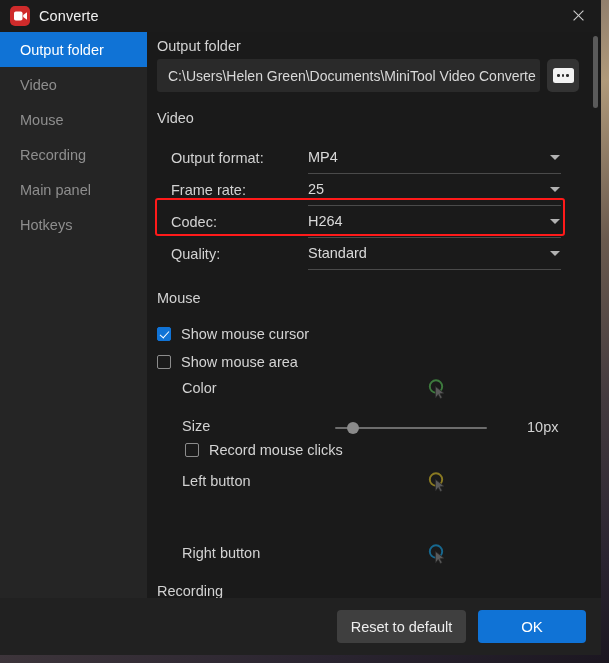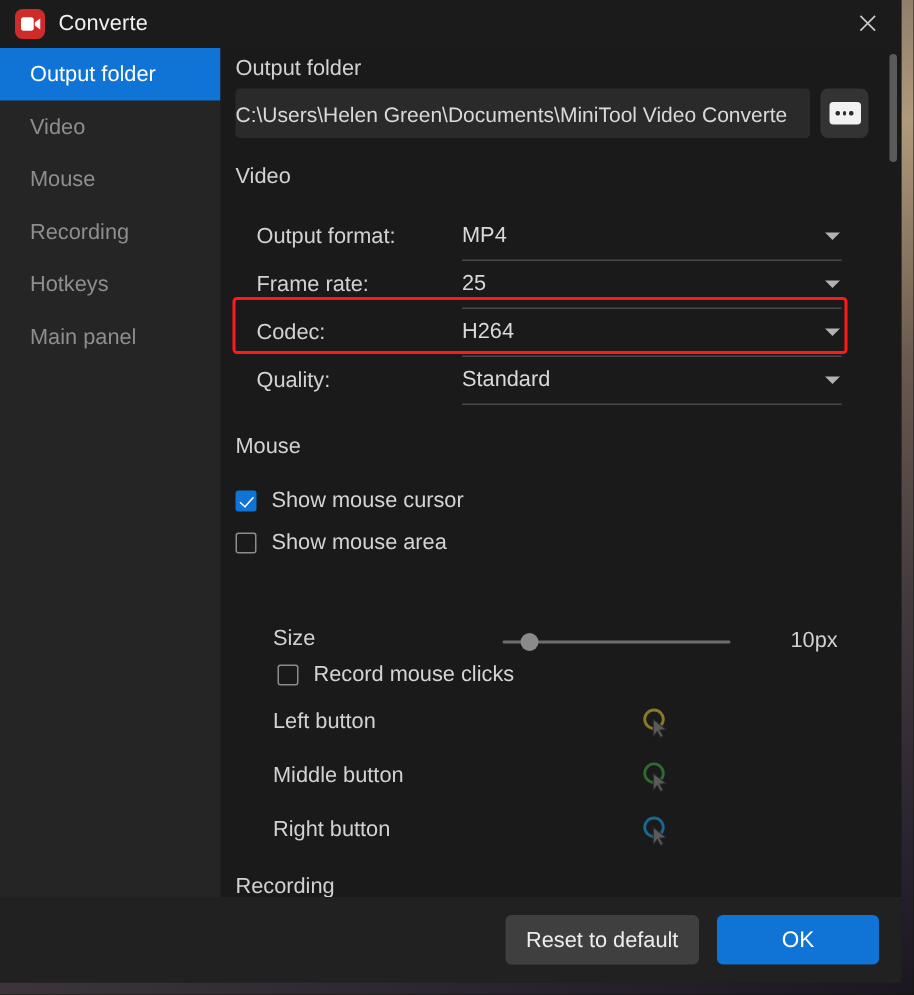--- a/index.html
+++ b/index.html
@@ -121,20 +121,21 @@
   #folder-field {
     position: absolute;
     left: 10px;
     top: 27px;
     width: 383px;
     height: 33px;
     background: #2a2a2a;
     border-radius: 3px;
     display: flex;
     align-items: center;
+    padding-left: 11px;
     box-sizing: border-box;
     font-size: 14px;
     color: #d9d9d9;
     white-space: nowrap;
     overflow: hidden;
   }
   #browse-btn {
     position: absolute;
     left: 400px;
     top: 27px;
@@ -389,24 +390,24 @@
     <div class="nav-item">
       <span>Video</span>
     </div>
     <div class="nav-item">
       <span>Mouse</span>
     </div>
     <div class="nav-item">
       <span>Recording</span>
     </div>
     <div class="nav-item">
+      <span>Main panel</span>
+    </div>
+    <div class="nav-item">
       <span>Hotkeys</span>
-    </div>
-    <div class="nav-item">
-      <span>Main panel</span>
     </div>
   </div>
 
   <div id="content">
     <div id="content-inner">
 
       <div class="section-head" style="left:10px; top:6px;">Output folder</div>
 
       <div id="folder-field">C:\Users\Helen Green\Documents\MiniTool Video Converte</div>
 
@@ -463,20 +464,29 @@
       <div class="cb-row" style="top:320px;">
         <span class="cbox"></span>
         <span class="cb-label">Show mouse area</span>
       </div>
 
       <div class="cb-row" style="top:292px;">
         <span class="cbox checked"></span>
         <span class="cb-label">Show mouse cursor</span>
       </div>
 
+      <div class="opt-row" style="top:345px;">
+        <span class="opt-label">Color</span>
+        <span class="cursor-swatch">
+          <svg width="24" height="24" viewBox="0 0 24 24">
+            <circle cx="11" cy="9.5" r="6.2" fill="none" stroke="#3d7a3d" stroke-width="1.9"></circle>
+            <path d="M10.5 9.5 L10.5 21 L13.2 17.6 L15.4 21.6 L17.1 20.6 L14.9 16.8 L19 16.3 Z" fill="#5a5a5a" stroke="#2a2a2a" stroke-width="0.7"></path>
+          </svg>
+        </span>
+      </div>
 
       <div class="opt-row" style="top:383px;">
         <span class="opt-label">Size</span>
         <span class="slider-track"></span>
         <span class="slider-knob"></span>
         <span class="slider-value">10px</span>
       </div>
 
       <div class="cb-row" style="top:408px;padding-left:28px;">
         <span class="cbox"></span>
@@ -486,29 +496,20 @@
       <div class="opt-row" style="top:438px;">
         <span class="opt-label">Left button</span>
         <span class="cursor-swatch">
           <svg width="24" height="24" viewBox="0 0 24 24">
             <circle cx="11" cy="9.5" r="6.2" fill="none" stroke="#8a7a22" stroke-width="1.9"></circle>
             <path d="M10.5 9.5 L10.5 21 L13.2 17.6 L15.4 21.6 L17.1 20.6 L14.9 16.8 L19 16.3 Z" fill="#5a5a5a" stroke="#2a2a2a" stroke-width="0.7"></path>
           </svg>
         </span>
       </div>
 
-      <div class="opt-row" style="top:474px;">
-        <span class="opt-label">Middle button</span>
-        <span class="cursor-swatch">
-          <svg width="24" height="24" viewBox="0 0 24 24">
-            <circle cx="11" cy="9.5" r="6.2" fill="none" stroke="#2f6b2f" stroke-width="1.9"></circle>
-            <path d="M10.5 9.5 L10.5 21 L13.2 17.6 L15.4 21.6 L17.1 20.6 L14.9 16.8 L19 16.3 Z" fill="#5a5a5a" stroke="#2a2a2a" stroke-width="0.7"></path>
-          </svg>
-        </span>
-      </div>
 
       <div class="opt-row" style="top:510px;">
         <span class="opt-label">Right button</span>
         <span class="cursor-swatch">
           <svg width="24" height="24" viewBox="0 0 24 24">
             <circle cx="11" cy="9.5" r="6.2" fill="none" stroke="#17688f" stroke-width="1.9"></circle>
             <path d="M10.5 9.5 L10.5 21 L13.2 17.6 L15.4 21.6 L17.1 20.6 L14.9 16.8 L19 16.3 Z" fill="#5a5a5a" stroke="#2a2a2a" stroke-width="0.7"></path>
           </svg>
         </span>
       </div>

